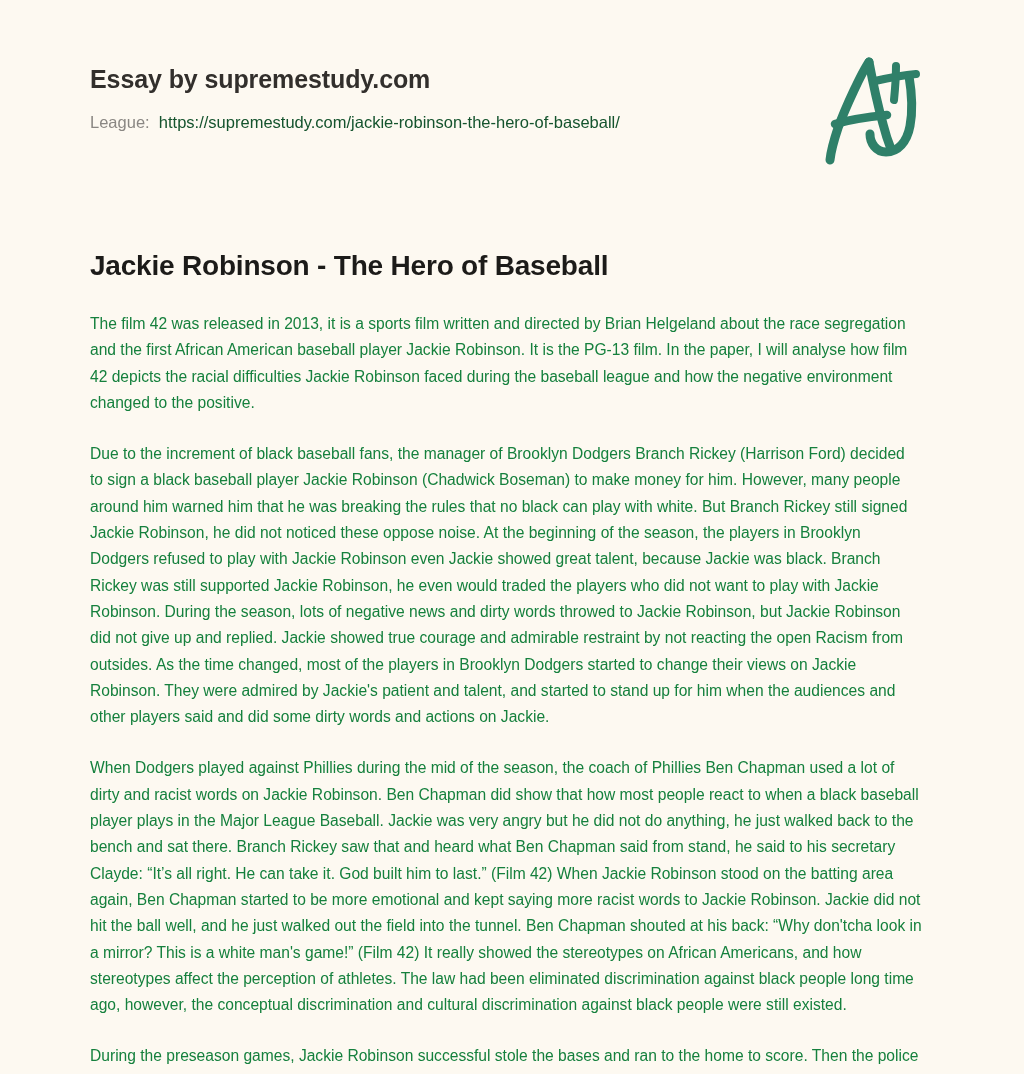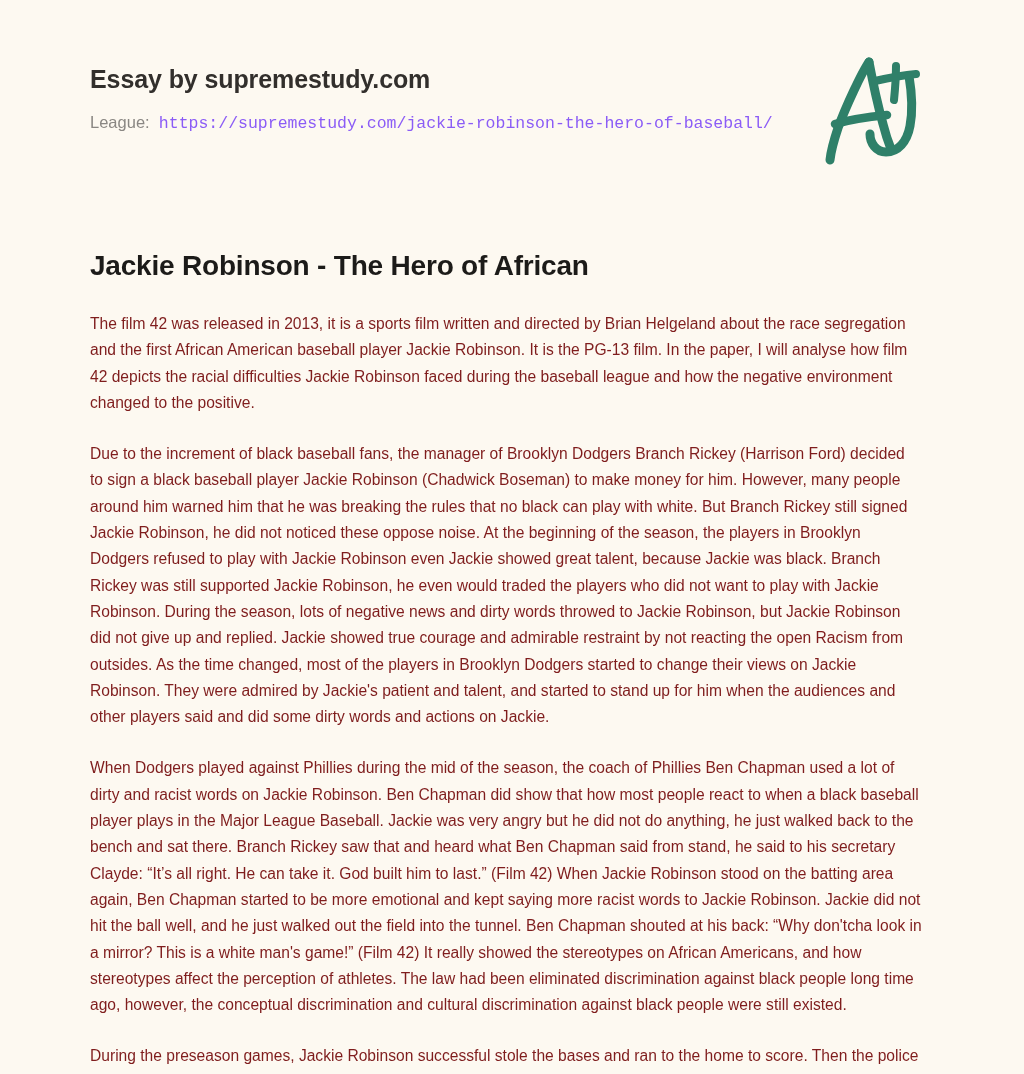--- a/index.html
+++ b/index.html
@@ -55,23 +55,23 @@
     line-height: 1.3;
     white-space: nowrap;
   }
 
   .source-label {
     color: #8a8783;
     font-family: "Liberation Sans", sans-serif;
   }
 
   .source-url {
-    color: #8b5cf6;
+    color: #14532d;
     text-decoration: none;
-    font-family: Liberation Mono, monospace;
+    font-family: Liberation Sans, sans-serif;
   }
 
   
   .logo {
     position: absolute;
     left: 812px;
     top: 48px;
     width: 135px;
     height: 135px;
   }
@@ -101,21 +101,21 @@
 
   .article-body {
     margin-top: 28px;
   }
 
   .article-body p {
     margin: 0 16px 25px 0;
     font-family: "Liberation Sans", sans-serif;
     font-size: 15.6px;
     line-height: 26.3px;
-    color: #7f1d1d;
+    color: #15803d;
     text-align: left;
   }
 
   .article-body p:last-child {
     margin-bottom: 0;
   }
 </style>
 </head>
 <body>
 
@@ -147,21 +147,21 @@
           <path d="M84 18 C84 30, 83 42, 82 52" stroke-width="8"></path>
 
           <path d="M63 33 C76 30, 92 27, 104 26" stroke-width="8"></path>
         </g>
       </svg>
     </div>
 
   </div>
 
   <div class="article">
-    <h1 class="article-title">Jackie Robinson - The Hero of African</h1>
+    <h1 class="article-title">Jackie Robinson - The Hero of Baseball</h1>
 
     <div class="article-body">
       <p>The film 42 was released in 2013, it is a sports film written and directed by Brian Helgeland about the race segregation and the first African American baseball player Jackie Robinson. It is the PG-13 film. In the paper, I will analyse how film 42 depicts the racial difficulties Jackie Robinson faced during the baseball league and how the negative environment changed to the positive.</p>
       <p>Due to the increment of black baseball fans, the manager of Brooklyn Dodgers Branch Rickey (Harrison Ford) decided to sign a black baseball player Jackie Robinson (Chadwick Boseman) to make money for him. However, many people around him warned him that he was breaking the rules that no black can play with white. But Branch Rickey still signed Jackie Robinson, he did not noticed these oppose noise. At the beginning of the season, the players in Brooklyn Dodgers refused to play with Jackie Robinson even Jackie showed great talent, because Jackie was black. Branch Rickey was still supported Jackie Robinson, he even would traded the players who did not want to play with Jackie Robinson. During the season, lots of negative news and dirty words throwed to Jackie Robinson, but Jackie Robinson did not give up and replied. Jackie showed true courage and admirable restraint by not reacting the open Racism from outsides. As the time changed, most of the players in Brooklyn Dodgers started to change their views on Jackie Robinson. They were admired by Jackie's patient and talent, and started to stand up for him when the audiences and other players said and did some dirty words and actions on Jackie.</p>
       <p>When Dodgers played against Phillies during the mid of the season, the coach of Phillies Ben Chapman used a lot of dirty and racist words on Jackie Robinson. Ben Chapman did show that how most people react to when a black baseball player plays in the Major League Baseball. Jackie was very angry but he did not do anything, he just walked back to the bench and sat there. Branch Rickey saw that and heard what Ben Chapman said from stand, he said to his secretary Clayde: “It’s all right. He can take it. God built him to last.” (Film 42) When Jackie Robinson stood on the batting area again, Ben Chapman started to be more emotional and kept saying more racist words to Jackie Robinson. Jackie did not hit the ball well, and he just walked out the field into the tunnel. Ben Chapman shouted at his back: “Why don'tcha look in a mirror? This is a white man's game!” (Film 42) It really showed the stereotypes on African Americans, and how stereotypes affect the perception of athletes. The law had been eliminated discrimination against black people long time ago, however, the conceptual discrimination and cultural discrimination against black people were still existed.</p>
       <p>During the preseason games, Jackie Robinson successful stole the bases and ran to the home to score. Then the police on the field came and told Jackie to get off the field. The coach of the team ca</p>
     </div>
   </div>
 
 </div>

